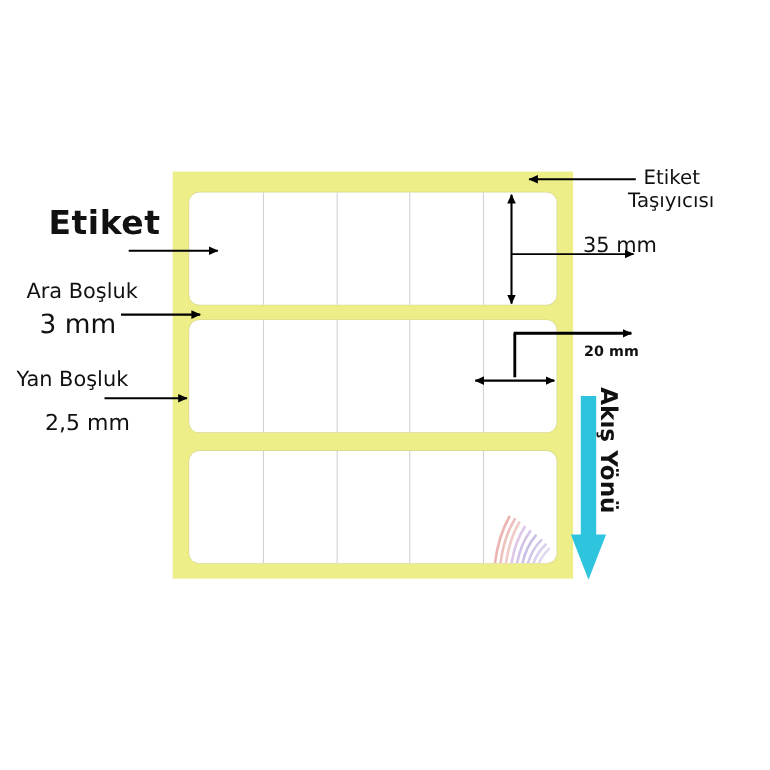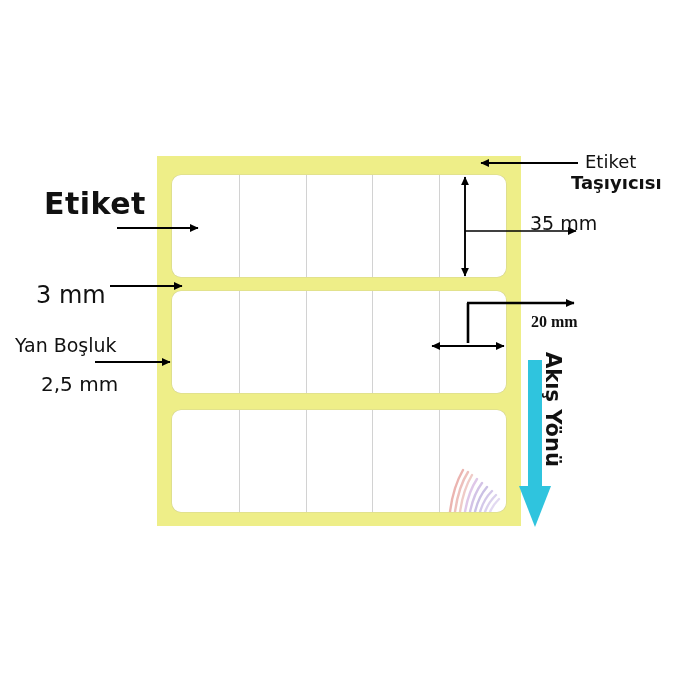--- a/index.html
+++ b/index.html
@@ -76,24 +76,24 @@
   #t-ara-mm     { left: 36px; top: 281px; font-size: 24px; }
   #t-yan-bosluk { left: 15px; top: 334px; font-size: 19px; }
   #t-yan-mm     { left: 41px; top: 373px; font-size: 20px; text-align: center; }
 
   #t-carrier {
     left: 585px; top: 151px;
     font-size: 18px;
     text-align: left;
   }
   #t-carrier span { display: block; }
-  #t-carrier .l2 { margin-left: -14px; font-weight: bold; }
+  #t-carrier .l2 { margin-left: -14px; }
 
   #t-35mm { left: 530px; top: 212px; font-size: 19px; font-weight: normal; }
-  #t-20mm { left: 531px; top: 313px; font-size: 16px; font-weight: bold; font-family: Liberation Serif, serif; }
+  #t-20mm { left: 531px; top: 313px; font-size: 13px; font-weight: bold; }
 
   #t-akis {
     left: 533px; top: 352px;
     font-size: 21px;
     font-weight: bold;
     transform-origin: left top;
     transform: rotate(90deg) translate(0, -32px);
   }
 
   
@@ -176,20 +176,21 @@
     <line x1="432" y1="346" x2="504" y2="346" stroke="#000" stroke-width="2.2" marker-start="url(#ah-start)" marker-end="url(#ah)"></line>
 
     <g>
       <rect x="528" y="360" width="14" height="128" fill="#2fc4de"></rect>
       <path d="M519,486 L551,486 L535,527 z" fill="#2fc4de"></path>
     </g>
   </svg>
 
   <div class="ann" id="t-etiket">Etiket</div>
 
+  <div class="ann" id="t-ara-bosluk">Ara Boşluk</div>
   <div class="ann" id="t-ara-mm">3 mm</div>
 
   <div class="ann" id="t-yan-bosluk">Yan Boşluk</div>
   <div class="ann" id="t-yan-mm">2,5 mm</div>
 
   <div class="ann" id="t-carrier">
     <span class="l1">Etiket</span>
     <span class="l2">Taşıyıcısı</span>
   </div>
 

